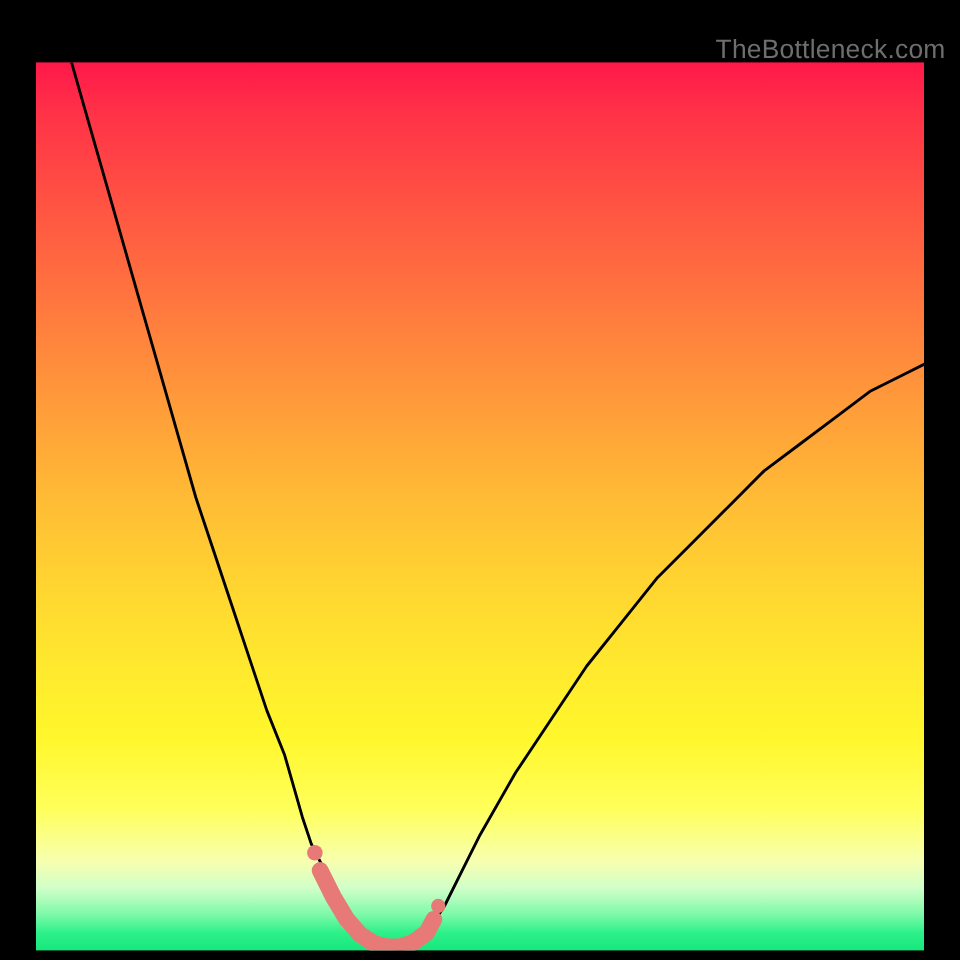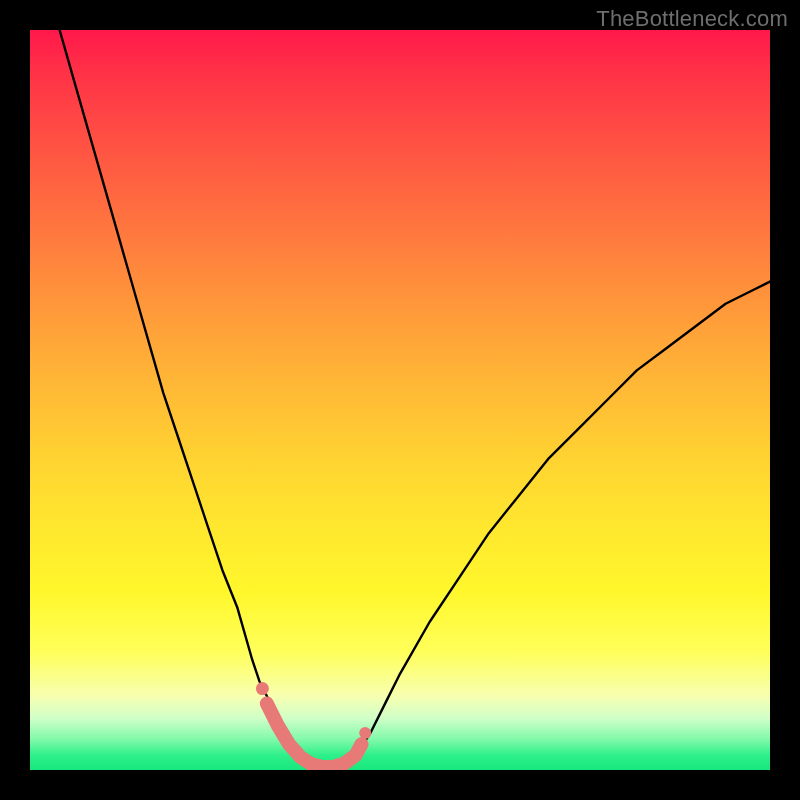--- a/index.html
+++ b/index.html
@@ -9,20 +9,21 @@
     height: 800px;
     overflow: hidden;
     background: #000;
     font-family: Arial, Helvetica, sans-serif;
   }
   .frame {
     position: relative;
     width: 800px;
     height: 573px;
     background: #000;
+    margin-top: 22px;
   }
   .plot {
     position: absolute;
     left: 30px;
     top: 30px;
     width: 740px;
     height: 740px;
     
     background: linear-gradient(to bottom,
       #ff184a 0%,

